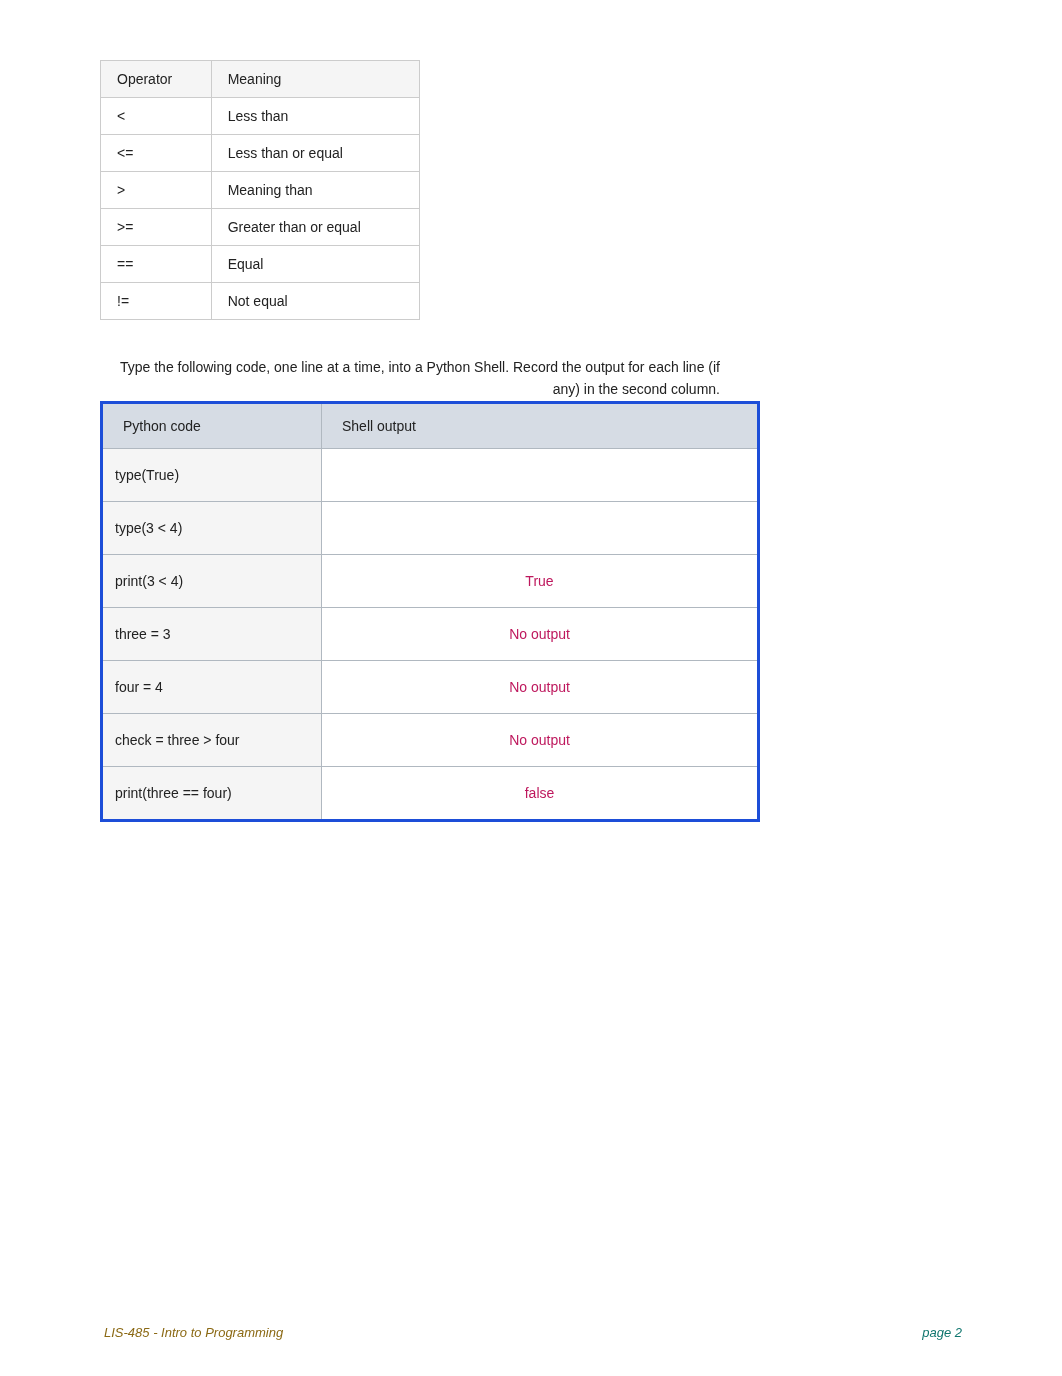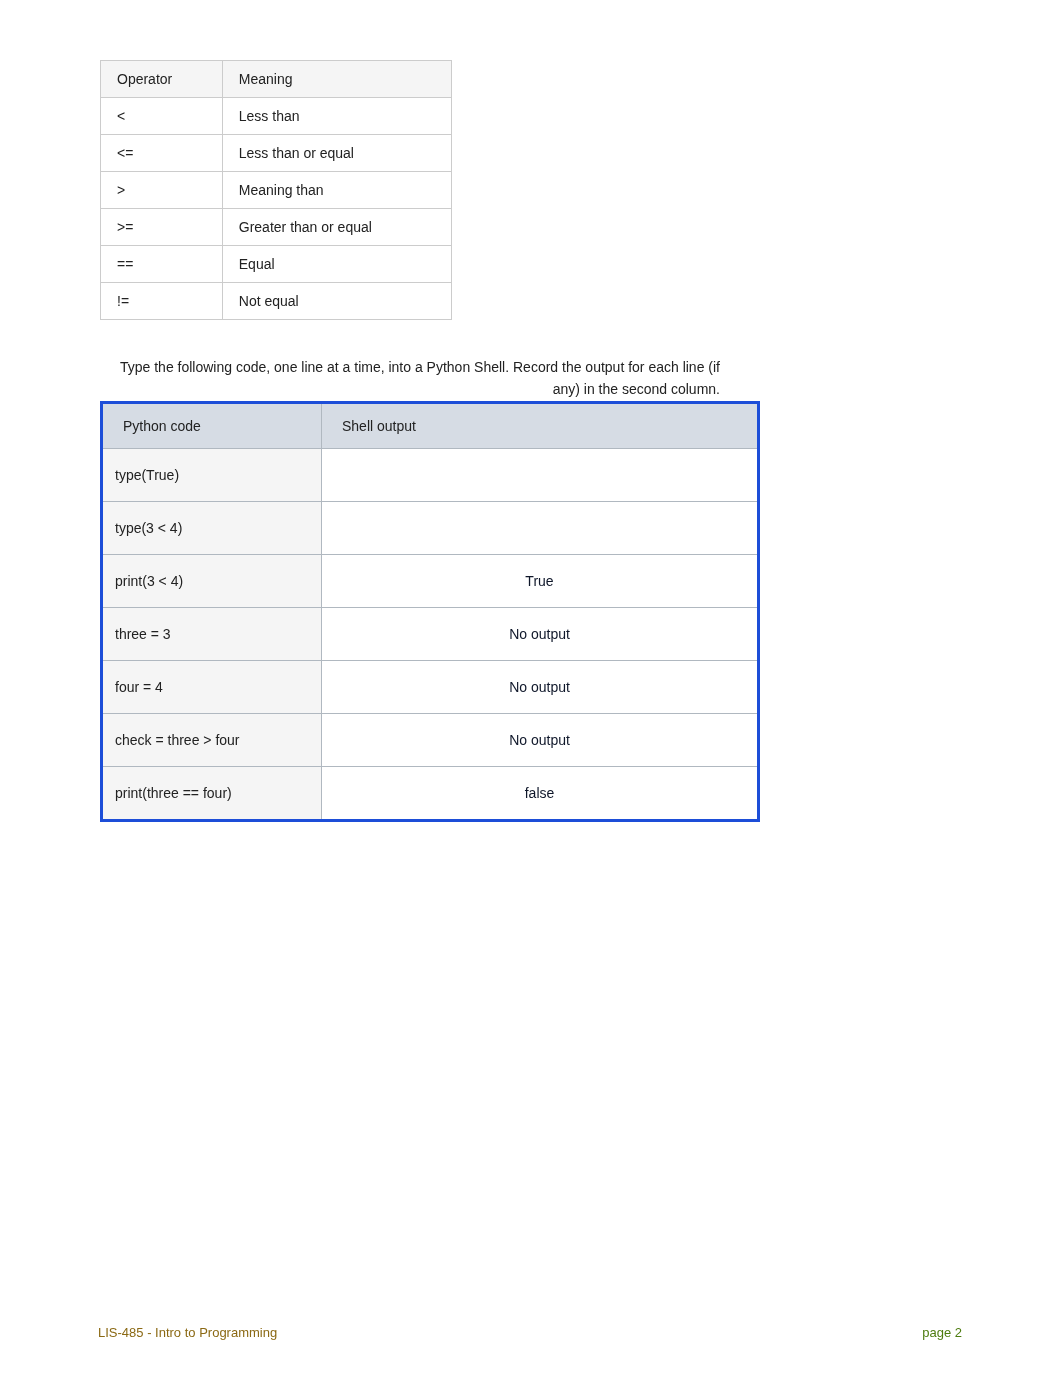--- a/index.html
+++ b/index.html
@@ -14,21 +14,21 @@
     }
 
     .page-content {
       padding: 60px 100px 80px 100px;
     }
 
     
     .operators-table {
       border: 1px solid #ccc;
       border-collapse: collapse;
-      width: 352px;
+      width: 320px;
       margin-bottom: 36px;
     }
     .operators-table th,
     .operators-table td {
       border: 1px solid #ccc;
       padding: 10px 16px;
       text-align: left;
       font-weight: normal;
     }
     .operators-table th {
@@ -65,40 +65,41 @@
     }
     .exercise-table tbody tr td:first-child {
       width: 220px;
       background: #f5f5f5;
     }
     .exercise-table tbody tr td:last-child {
       background: #fff;
       text-align: center;
     }
     .output-red {
-      color: #0f172a;
+      color: #be185d;
       font-size: 14px;
     }
 
     
     .page-footer {
       position: absolute;
       bottom: 36px;
-      left: 98px;
+      left: 104px;
       right: 100px;
       display: flex;
       justify-content: space-between;
       align-items: center;
+      font-style: italic;
     }
     .footer-left {
       color: #8b6914;
       font-size: 13px;
     }
     .footer-right {
-      color: #4d7c0f;
+      color: #0f766e;
       font-size: 13px;
     }
   </style>
 </head>
 <body>
 
 <div class="page-content">
 
   <table class="operators-table">
     <thead>

